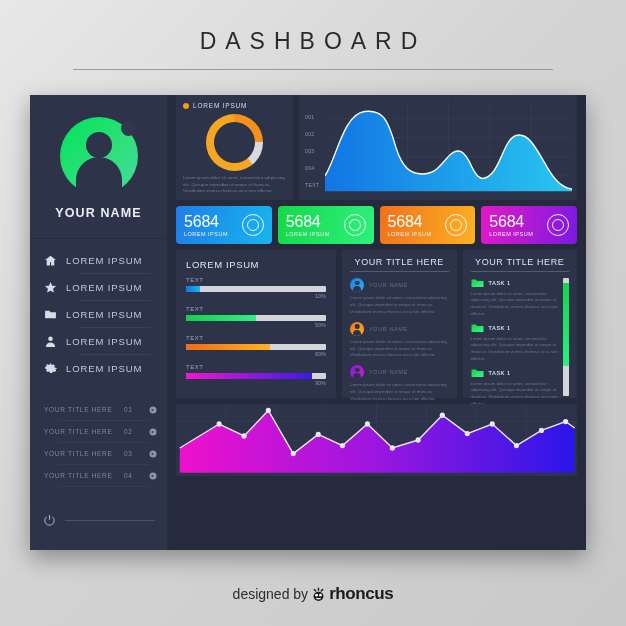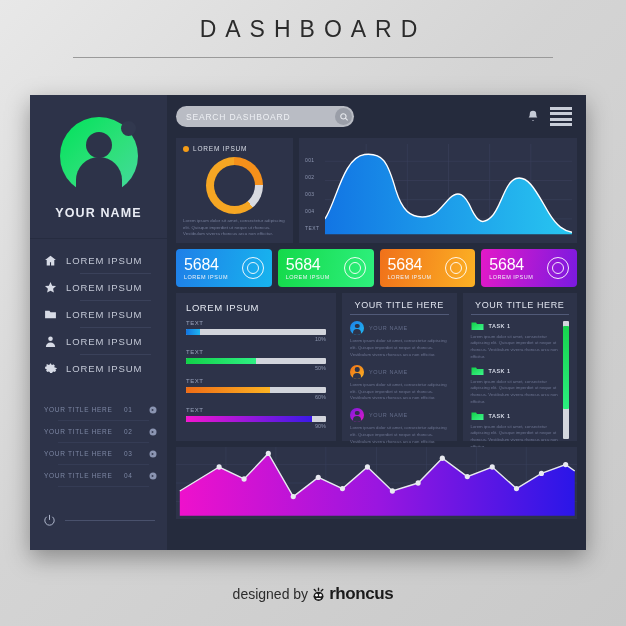--- a/index.html
+++ b/index.html
@@ -10,21 +10,21 @@
     overflow:hidden;
   }
 
   
   .page-title{
     text-align:center;
     font-size:23px;
     letter-spacing:9px;
     color:#2b2b2b;
     font-weight:400;
-    padding-top:16px;
+    padding-top:28px;
   }
   .title-rule{
     width:480px; height:1px; background:#9a9a9a;
     margin:14px auto 0;
   }
 
   
   .app{
     position:absolute;
     left:30px; top:95px;
@@ -385,43 +385,20 @@
       <svg viewBox="0 0 24 24">
           <path d="M12 3v8"></path>
           <path d="M7.5 6A7.5 7.5 0 1 0 16.5 6"></path>
         </svg>
       <span class="pline"></span>
     </div>
   </div>
 
   <div class="main">
 
-    <div class="topbar">
-      <div class="search">
-        <span class="ph">SEARCH DASHBOARD</span>
-        <span class="mag">
-          <svg viewBox="0 0 24 24">
-              <path d="M10.5 3a7.5 7.5 0 1 0 4.6 13.4l4.7 4.7 1.8-1.8-4.7-4.7A7.5 7.5 0 0 0 10.5 3zm0 2.4a5.1 5.1 0 1 1 0 10.2 5.1 5.1 0 0 1 0-10.2z"></path>
-            </svg>
-        </span>
-      </div>
-      <div class="spacer"></div>
-      <span class="bell">
-        <svg viewBox="0 0 24 24">
-            <path d="M12 2a5.5 5.5 0 0 0-5.5 5.5c0 4.5-2 6-2 6h15s-2-1.5-2-6A5.5 5.5 0 0 0 12 2z"></path>
-            <path d="M10 18.5a2.2 2.2 0 0 0 4 0z"></path>
-          </svg>
-      </span>
-      <span class="burger">
-        <i></i>
-        <i></i>
-        <i></i>
-        <i></i>
-      </span>
-    </div>
 
     <div class="content">
 
       <div class="row1">
 
         <div class="donut-card">
           <div class="dc-head">
             <span class="dc-dot"></span>
             <span class="dc-title">LOREM IPSUM</span>
           </div>

